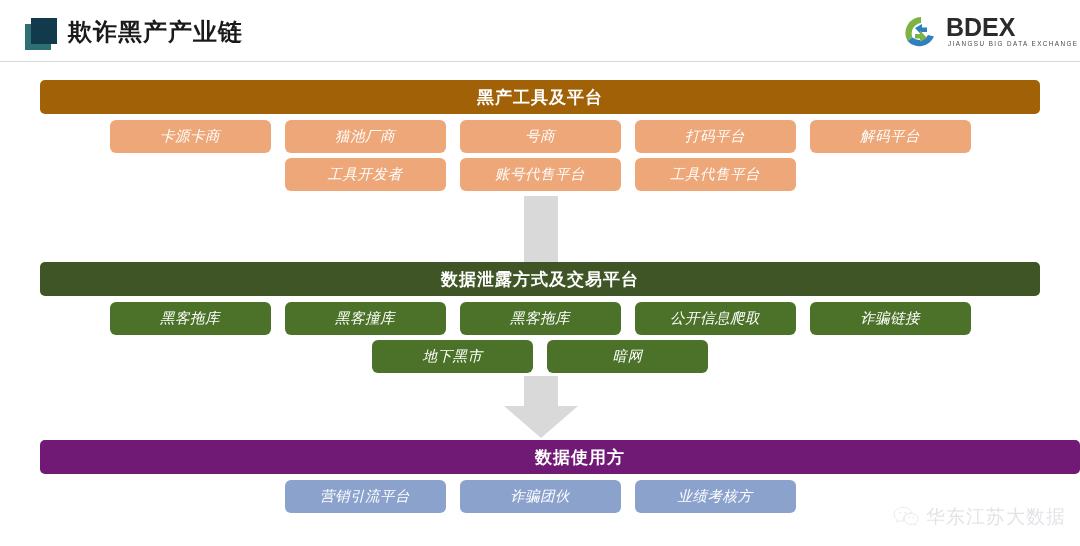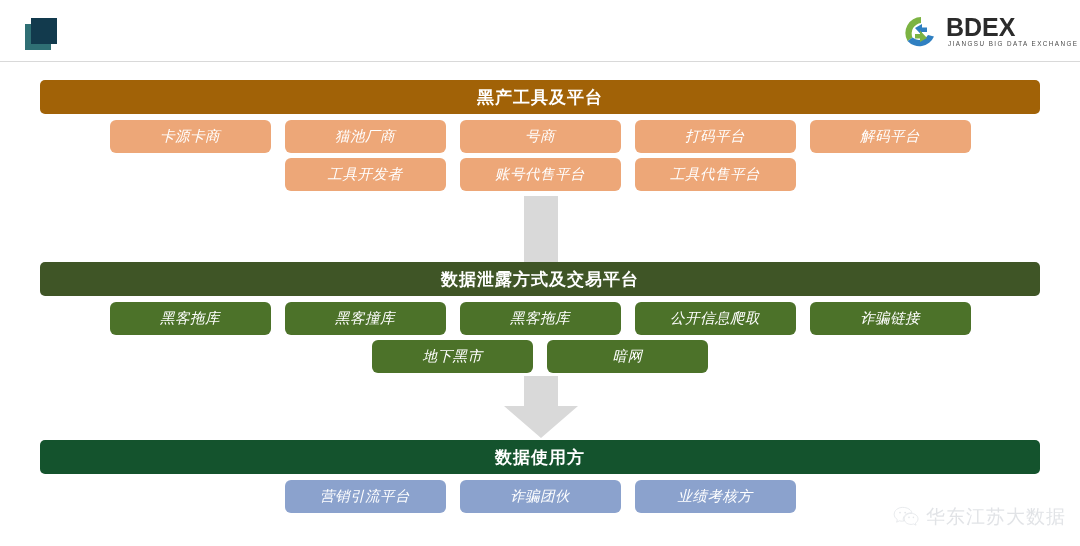--- a/index.html
+++ b/index.html
@@ -95,21 +95,21 @@
     color: #ffffff;
     font-size: 17px;
     font-weight: bold;
     display: flex;
     align-items: center;
     justify-content: center;
     letter-spacing: 1px;
   }
   .band-orange { top: 80px;  background: #a16207; }
   .band-green  { top: 262px; background: #3f5526; }
-  .band-navy   { top: 440px; background: #14532d; }
+  .band-navy   { top: 440px; background: #701a75; padding-left: 40px; }
 
   
   .chip-row {
     position: absolute;
     display: flex;
     justify-content: center;
     gap: 14px;
   }
   .chip {
     height: 33px;
@@ -181,20 +181,21 @@
   }
 </style>
 </head>
 <body>
 
 <div class="header">
   <div class="logo-mark">
     <div class="sq-back"></div>
     <div class="sq-front"></div>
   </div>
+  <div class="page-title">欺诈黑产产业链</div>
 
   <div class="bdex">
     <div class="bdex-glyph">
       <svg width="38" height="38" viewBox="0 0 38 38" xmlns="http://www.w3.org/2000/svg">
         <path d="M19 3 A16 16 0 0 0 5.5 27 L10.5 23.5 A10.5 10.5 0 0 1 19 9 Z" fill="#7cb342"></path>
         <path d="M5.5 27 A16 16 0 0 0 32 22.5 L26 21 A10.5 10.5 0 0 1 10.5 23.5 Z" fill="#2f7fc1"></path>
         <path d="M32 22.5 A16 16 0 0 0 19 3 L19 9 A10.5 10.5 0 0 1 26 21 Z" fill="#7cb342" opacity="0.0"></path>
         <path d="M13 14 L20 10 L20 13.5 L25 13.5 L25 18 L20 18 L20 21.5 Z" fill="#2f7fc1"></path>
         <path d="M25 24 L18 28 L18 24.5 L13 24.5 L13 20 L18 20 L18 16.5 Z" fill="#7cb342"></path>
       </svg>

